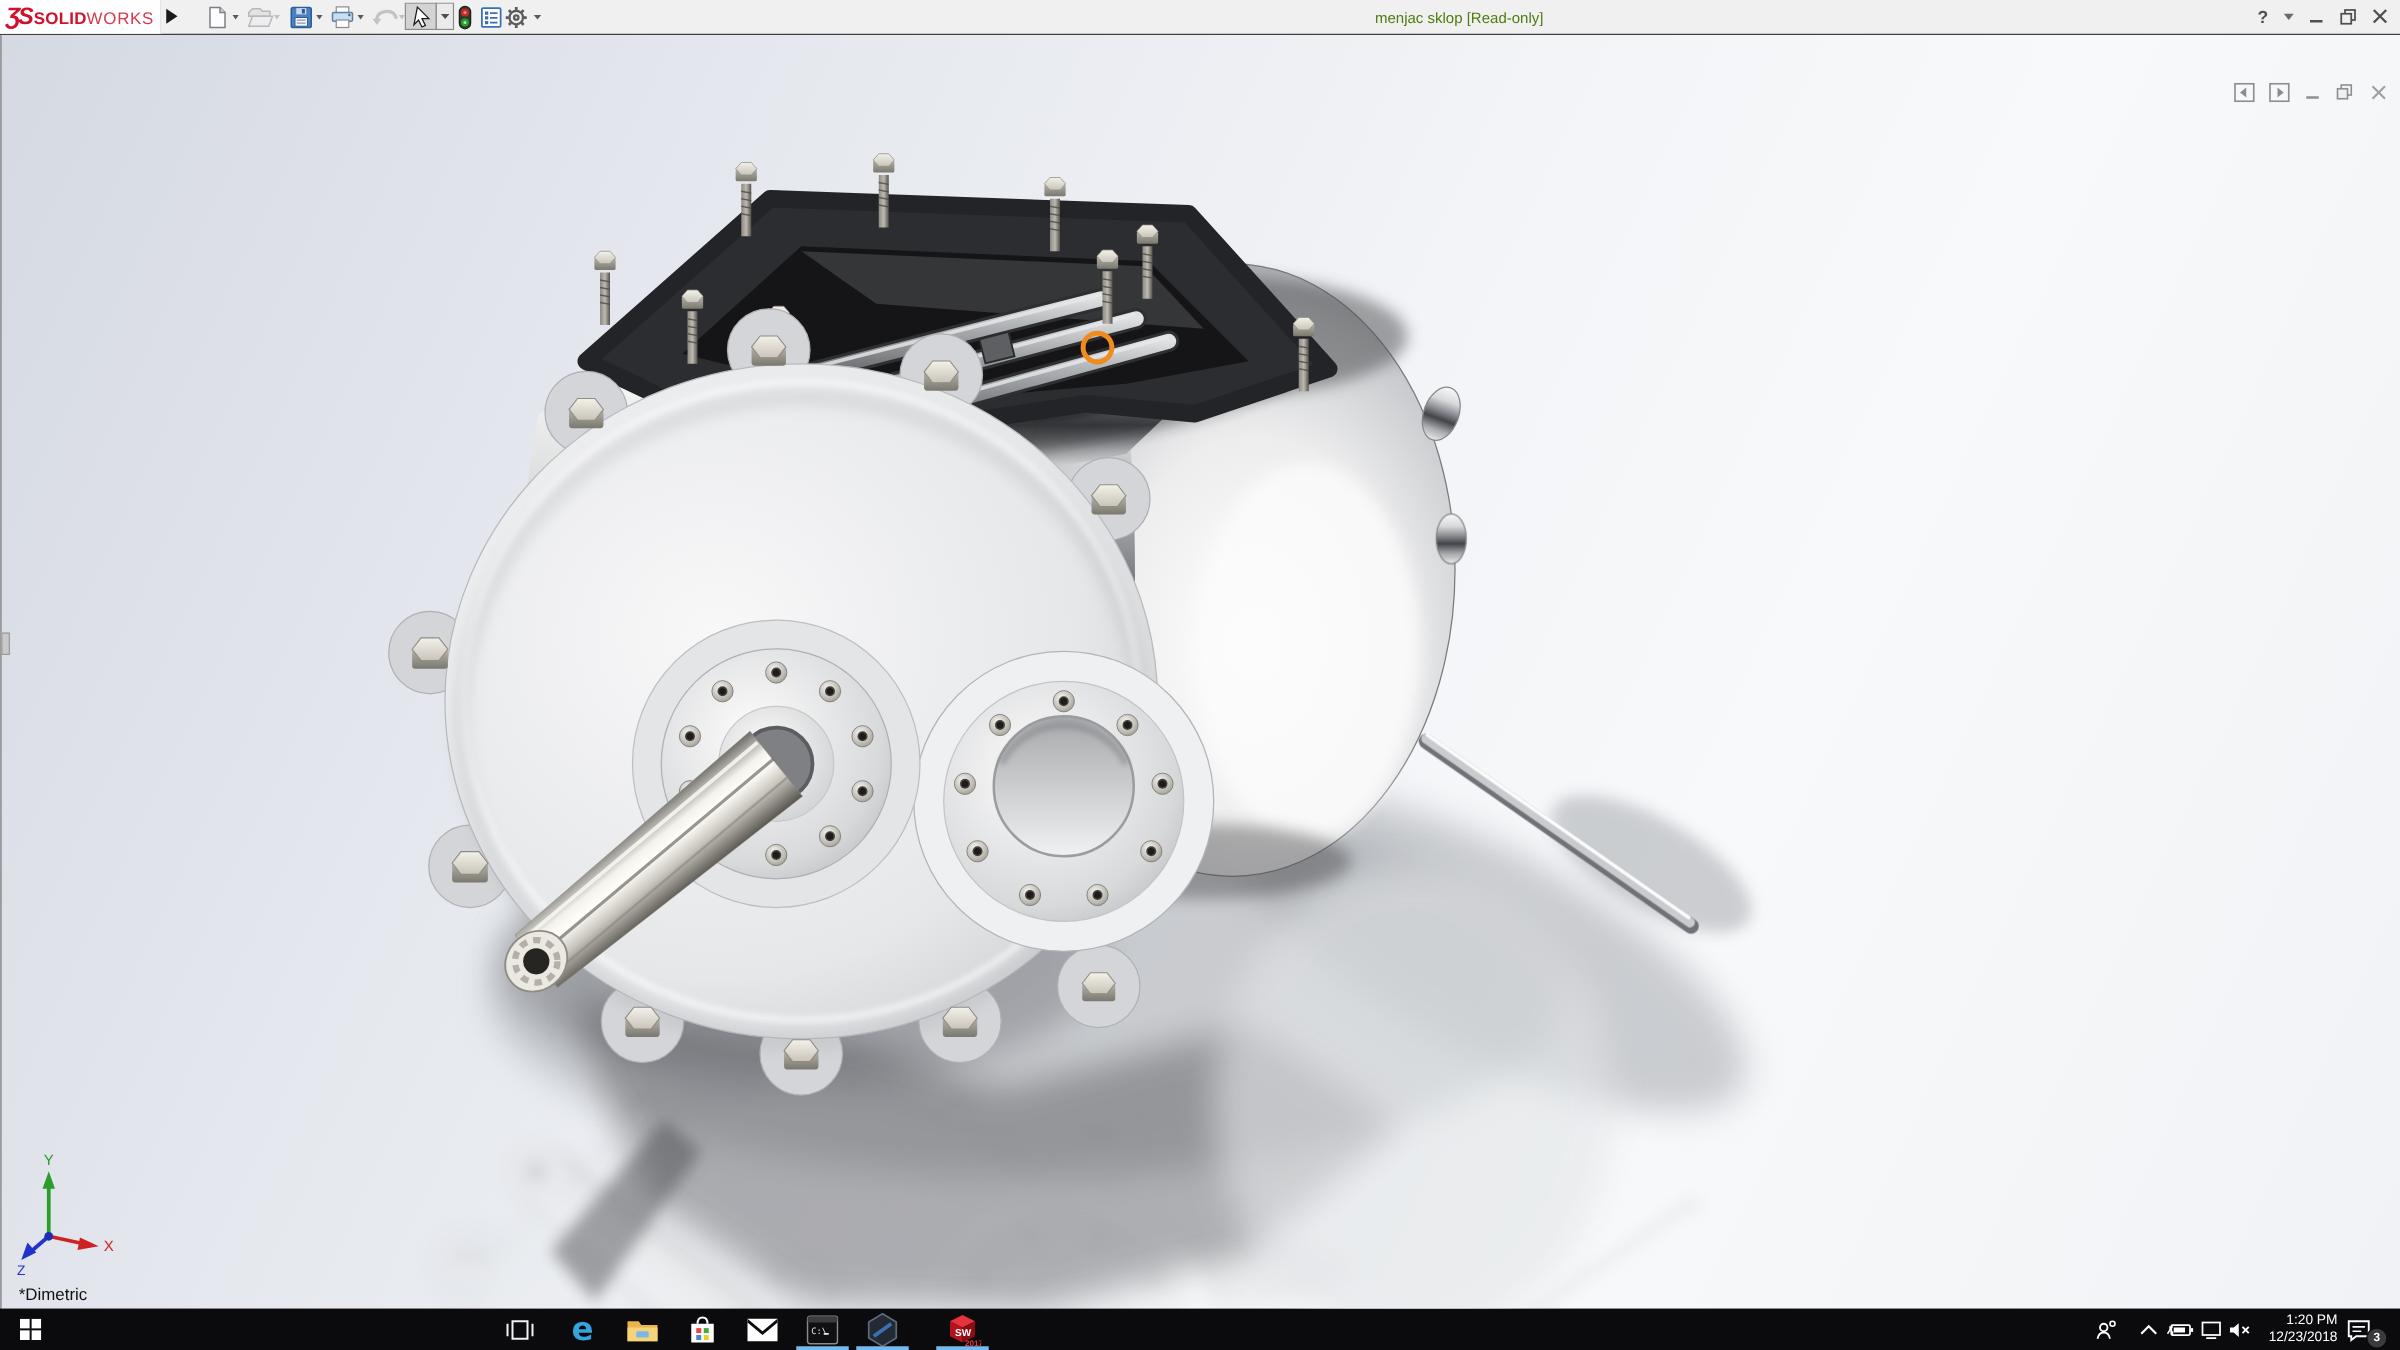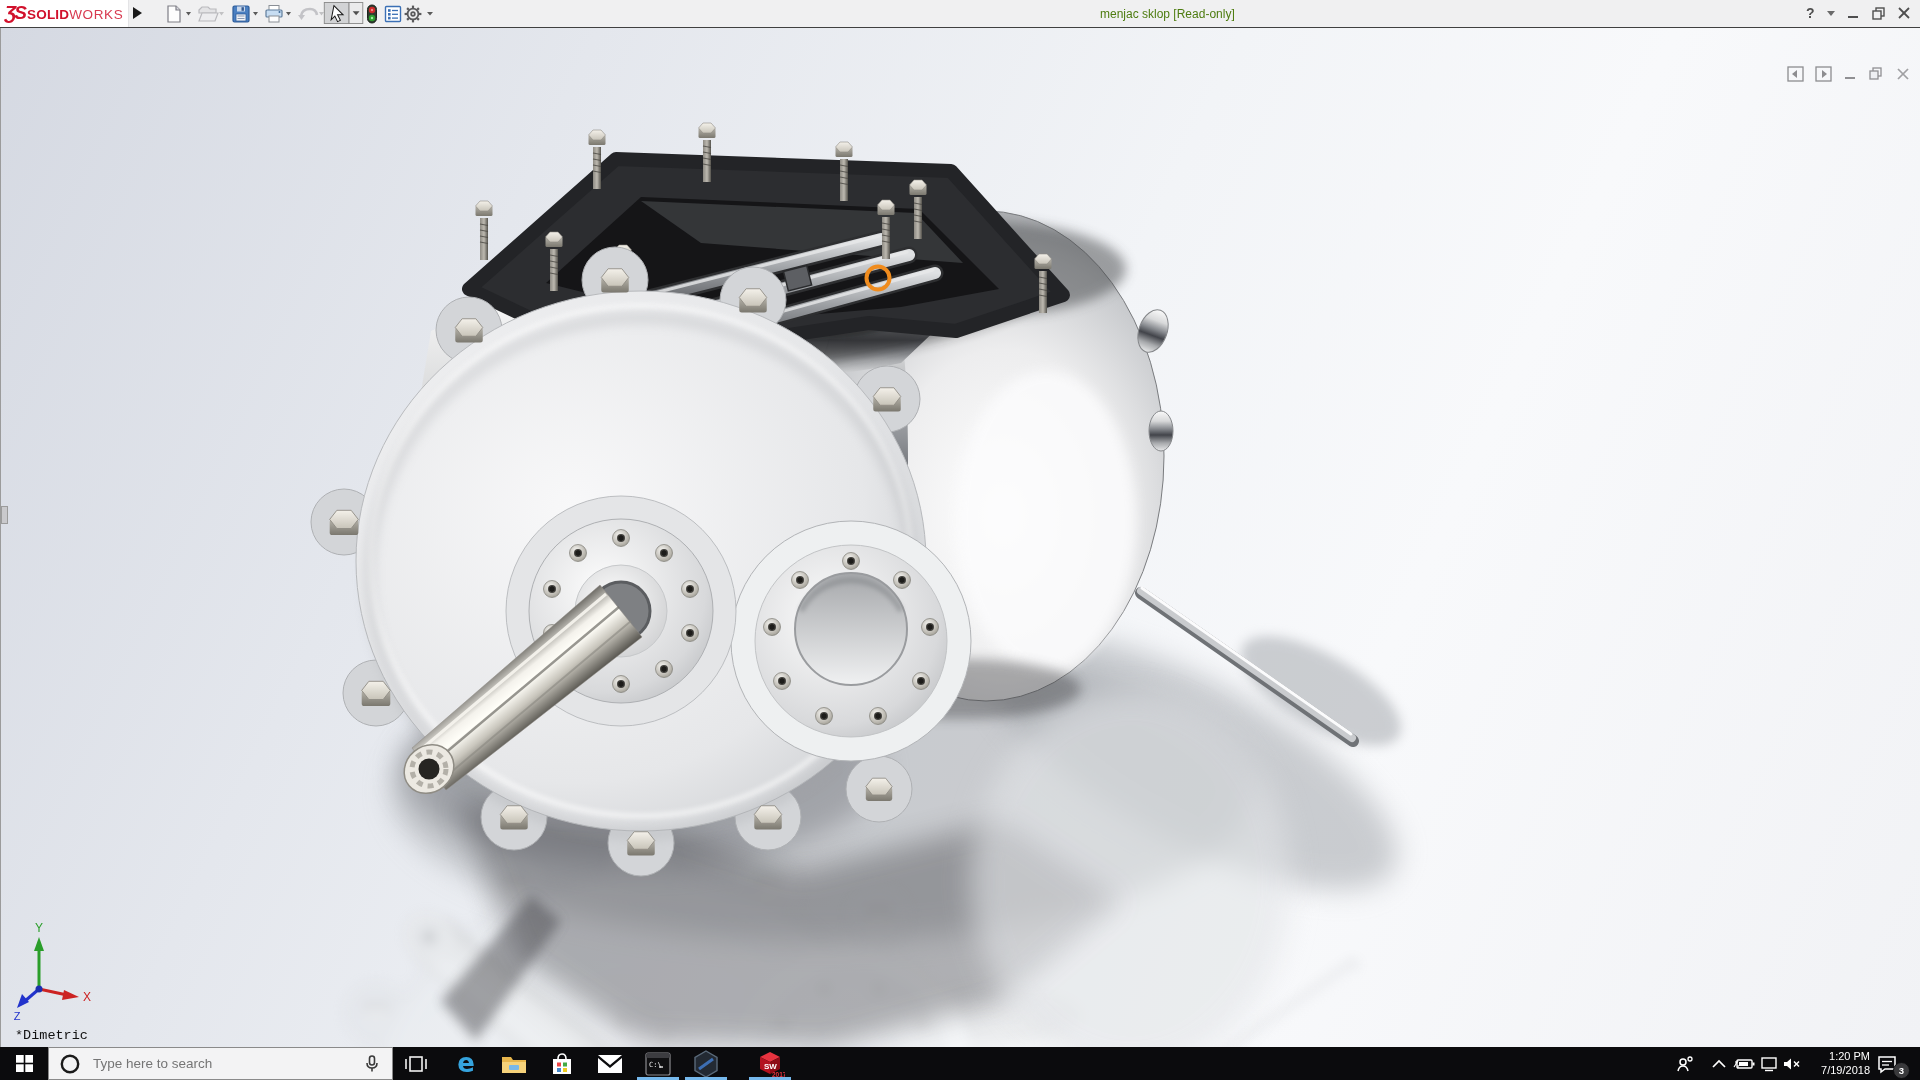--- a/index.html
+++ b/index.html
@@ -21,21 +21,21 @@
   .winctl{position:absolute;top:4px;color:#4f4f4f;}
 
   
   .docbar{position:absolute;left:1786px;top:36px;height:20px;display:flex;gap:11px;align-items:center;}
 
   
   .viewport{position:absolute;left:0;top:28px;width:1920px;height:1019px;
     background:linear-gradient(115deg,#d5d9e2 0%,#e4e7ed 25%,#f2f4f7 52%,#f8f9fb 70%,#f1f2f5 100%);
     border-left:1px solid #9b9b9b;}
   .vp-handle{position:absolute;left:0;top:478px;width:5px;height:16px;background:#c9c9cc;border:1px solid #9b9b9b;}
-  .viewlabel{position:absolute;left:14px;top:1000px;font-size:13.5px;color:#111;font-family:Liberation Mono, monospace;}
+  .viewlabel{position:absolute;left:14px;top:1000px;font-size:13.5px;color:#111;}
 
   
   .taskbar{position:absolute;left:0;top:1047px;width:1920px;height:33px;background:#0b0b0d;}
   .start{position:absolute;left:0;top:0;width:48px;height:33px;display:flex;align-items:center;justify-content:center;}
   .searchbox{position:absolute;left:48px;top:0;width:345px;height:33px;background:#f3f3f4;
     border:1px solid #8a8a8a;box-sizing:border-box;display:flex;align-items:center;}
   .searchbox input{border:none;outline:none;background:transparent;font-size:13.5px;color:#444;
     width:250px;font-family:"Liberation Sans",sans-serif;}
   .tb-app{position:absolute;top:0;width:48px;height:33px;display:flex;align-items:center;justify-content:center;}
   .runline{position:absolute;left:3px;bottom:0;width:42px;height:3px;background:#76b9ed;}
@@ -456,31 +456,20 @@
   <div class="taskbar">
     <div class="start">
       <svg width="17" height="17" viewBox="0 0 17 17">
         <rect x="0" y="0" width="7.7" height="7.7" fill="#fff"></rect>
           <rect x="9.3" y="0" width="7.7" height="7.7" fill="#fff"></rect>
         <rect x="0" y="9.3" width="7.7" height="7.7" fill="#fff"></rect>
           <rect x="9.3" y="9.3" width="7.7" height="7.7" fill="#fff"></rect>
       </svg>
     </div>
 
-    <div class="searchbox">
-      <svg style="margin-left:10px" width="22" height="22" viewBox="0 0 22 22">
-        <circle cx="11" cy="11" r="8.2" fill="none" stroke="#1a1a1a" stroke-width="2.4"></circle>
-      </svg>
-      <input style="margin-left: 10px;" placeholder="Type here to search">
-      <svg style="position:absolute;right:12px" width="16" height="20" viewBox="0 0 16 20">
-        <rect x="5.5" y="2" width="5" height="9" rx="2.5" fill="none" stroke="#3a3a3a" stroke-width="1.6"></rect>
-        <path d="M3,9 q0,5 5,5 q5,0 5,-5" fill="none" stroke="#3a3a3a" stroke-width="1.6"></path>
-        <line x1="8" y1="14" x2="8" y2="17.5" stroke="#3a3a3a" stroke-width="1.6"></line>
-      </svg>
-    </div>
 
     <div class="tb-app" style="left:392px">
       <svg width="24" height="22" viewBox="0 0 24 22">
         <rect x="6" y="4" width="12" height="14" fill="none" stroke="#f2f2f2" stroke-width="1.6"></rect>
         <line x1="2" y1="6" x2="2" y2="16" stroke="#f2f2f2" stroke-width="1.6"></line>
         <line x1="22" y1="6" x2="22" y2="16" stroke="#f2f2f2" stroke-width="1.6"></line>
       </svg>
     </div>
 
     <div class="tb-app" style="left:442px">
@@ -572,21 +561,21 @@
     </div>
     <div class="tray-ic" style="left:1779px">
       <svg width="20" height="16" viewBox="0 0 20 16">
         <polygon points="2,6 5,6 9,2.5 9,13.5 5,10 2,10" fill="#fff"></polygon>
         <line x1="12" y1="5.5" x2="17" y2="10.5" stroke="#fff" stroke-width="1.5"></line>
         <line x1="17" y1="5.5" x2="12" y2="10.5" stroke="#fff" stroke-width="1.5"></line>
       </svg>
     </div>
     <div class="clock">
       <div>1:20 PM</div>
-      <div>7/19/2018</div>
+      <div>12/23/2018</div>
     </div>
     <div class="tray-ic" style="left:1874px">
       <svg width="20" height="20" viewBox="0 0 20 20">
         <path d="M2,3 h16 v12 h-10 l-4,3 v-3 h-2 z" fill="none" stroke="#fff" stroke-width="1.5"></path>
         <line x1="5" y1="7.5" x2="15" y2="7.5" stroke="#fff" stroke-width="1.3"></line>
         <line x1="5" y1="11" x2="12" y2="11" stroke="#fff" stroke-width="1.3"></line>
       </svg>
     </div>
   </div>
   <div class="badge">3</div>

